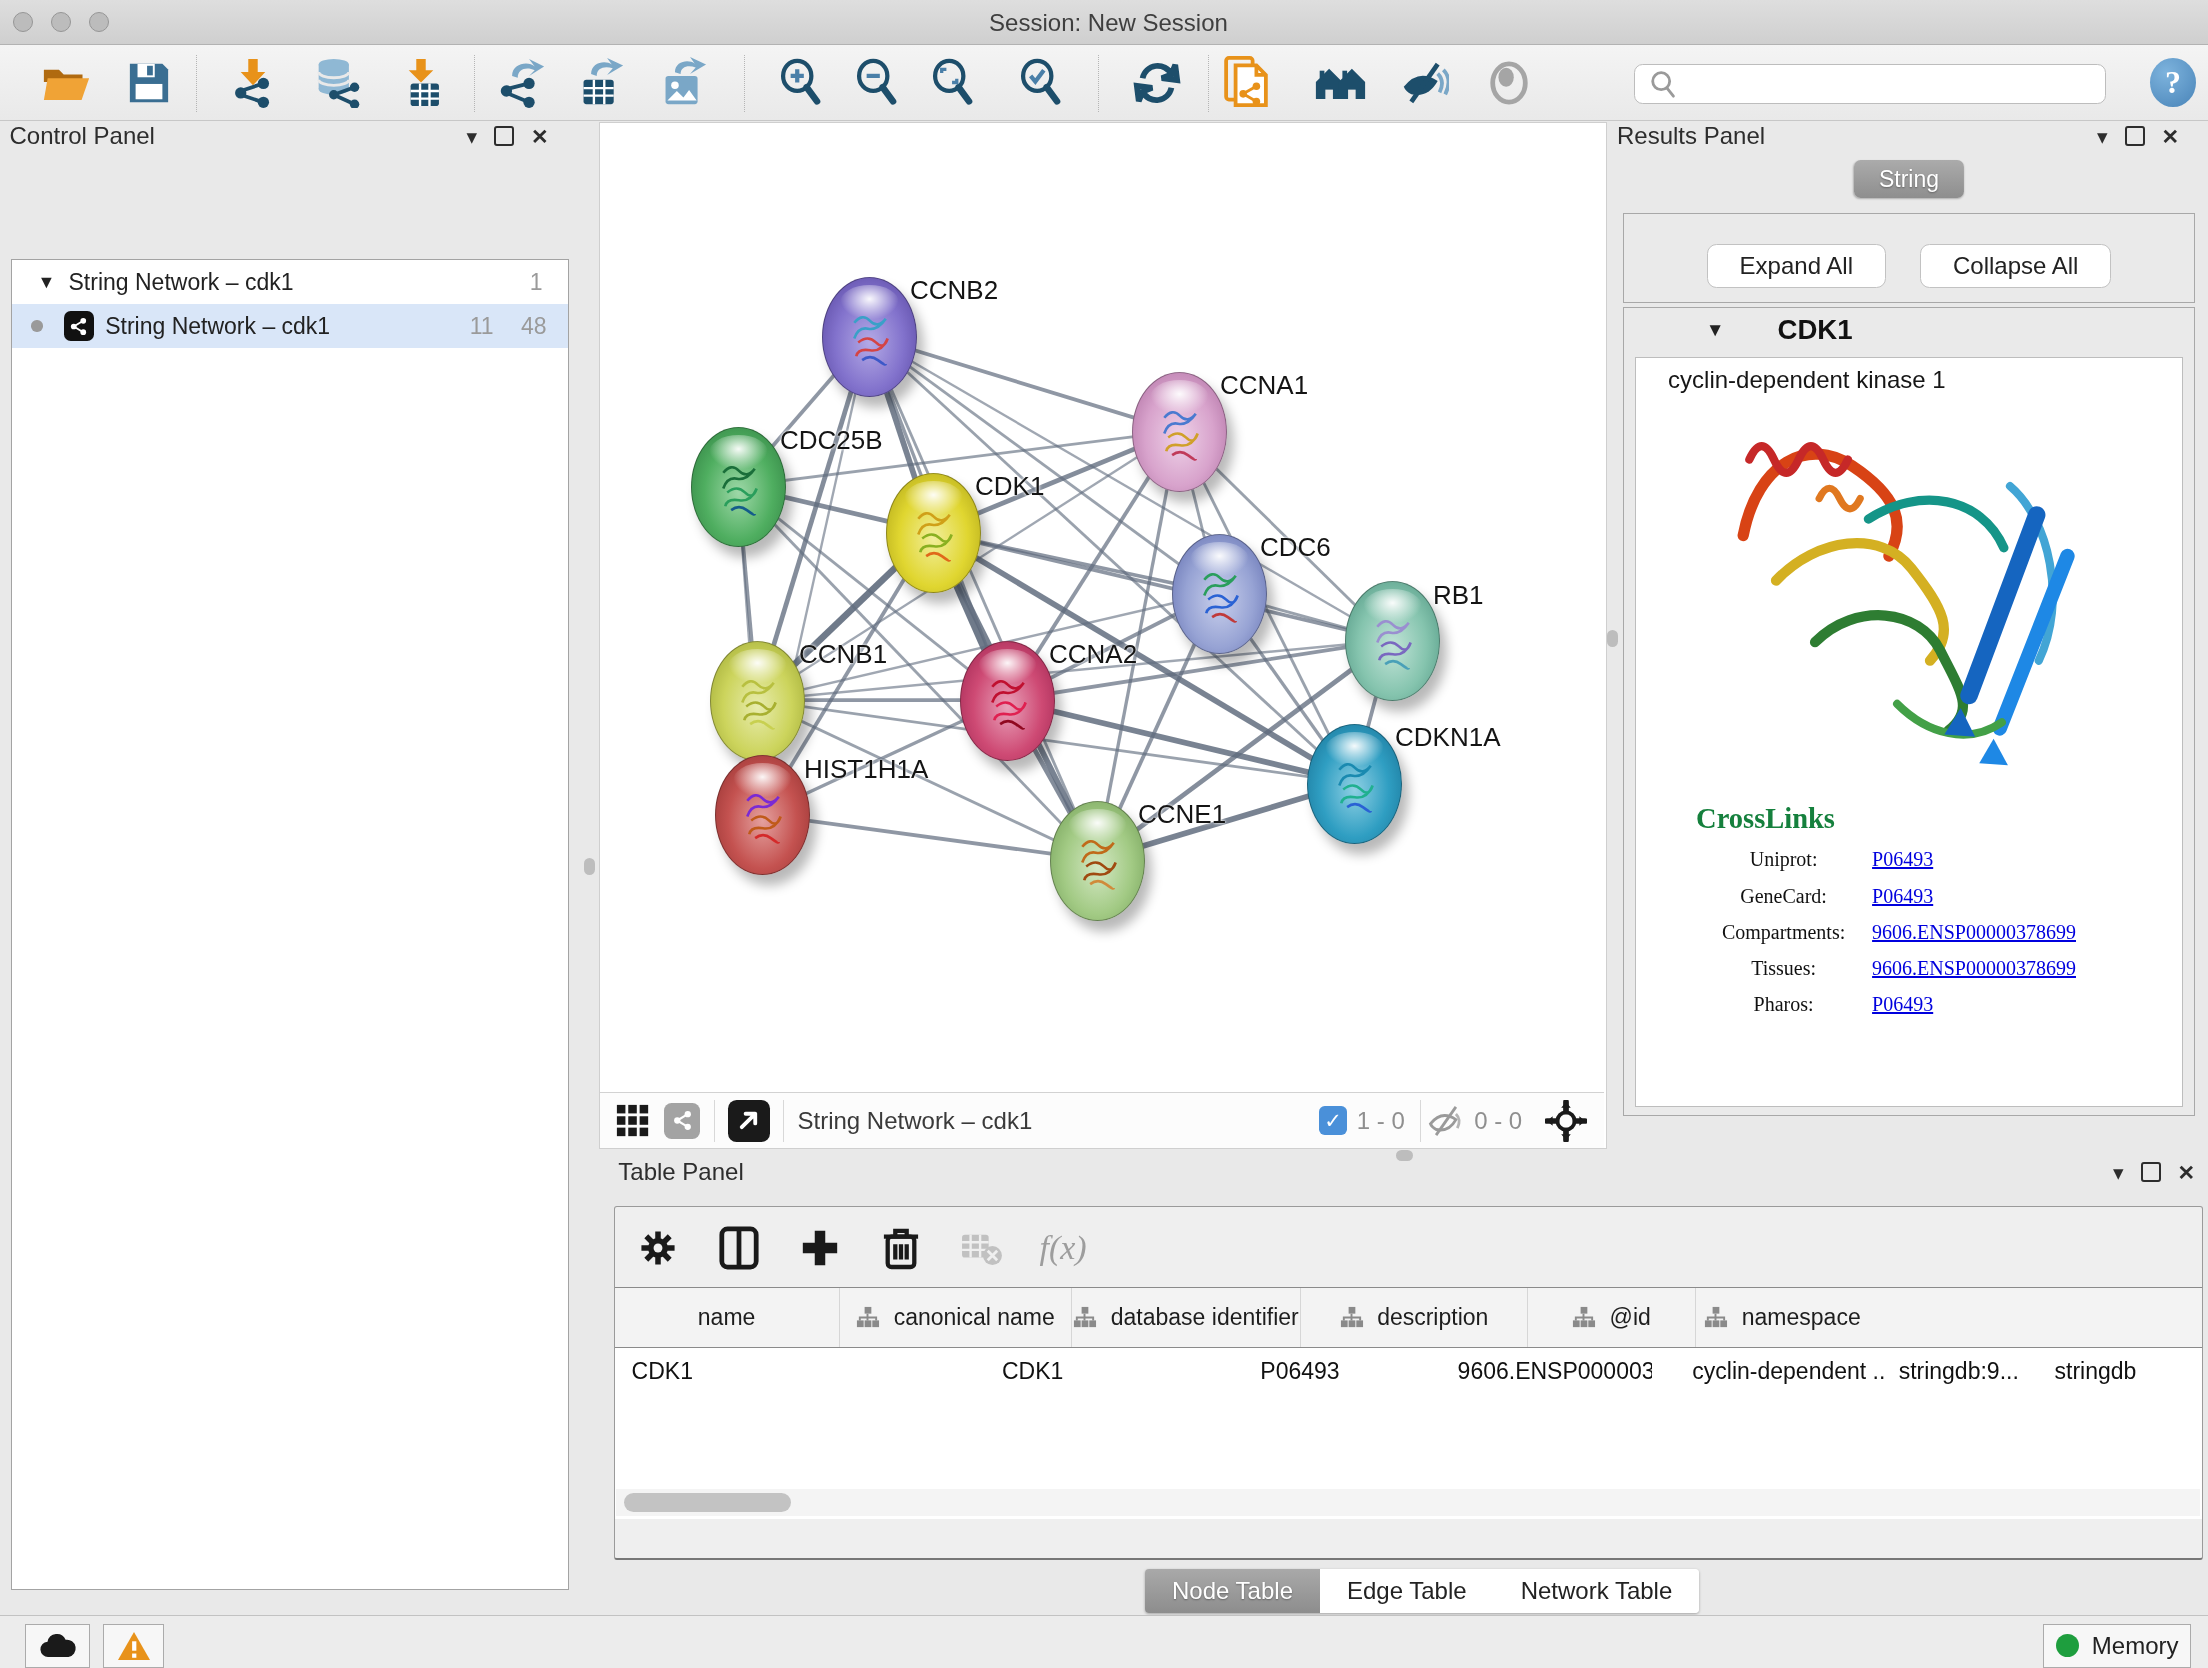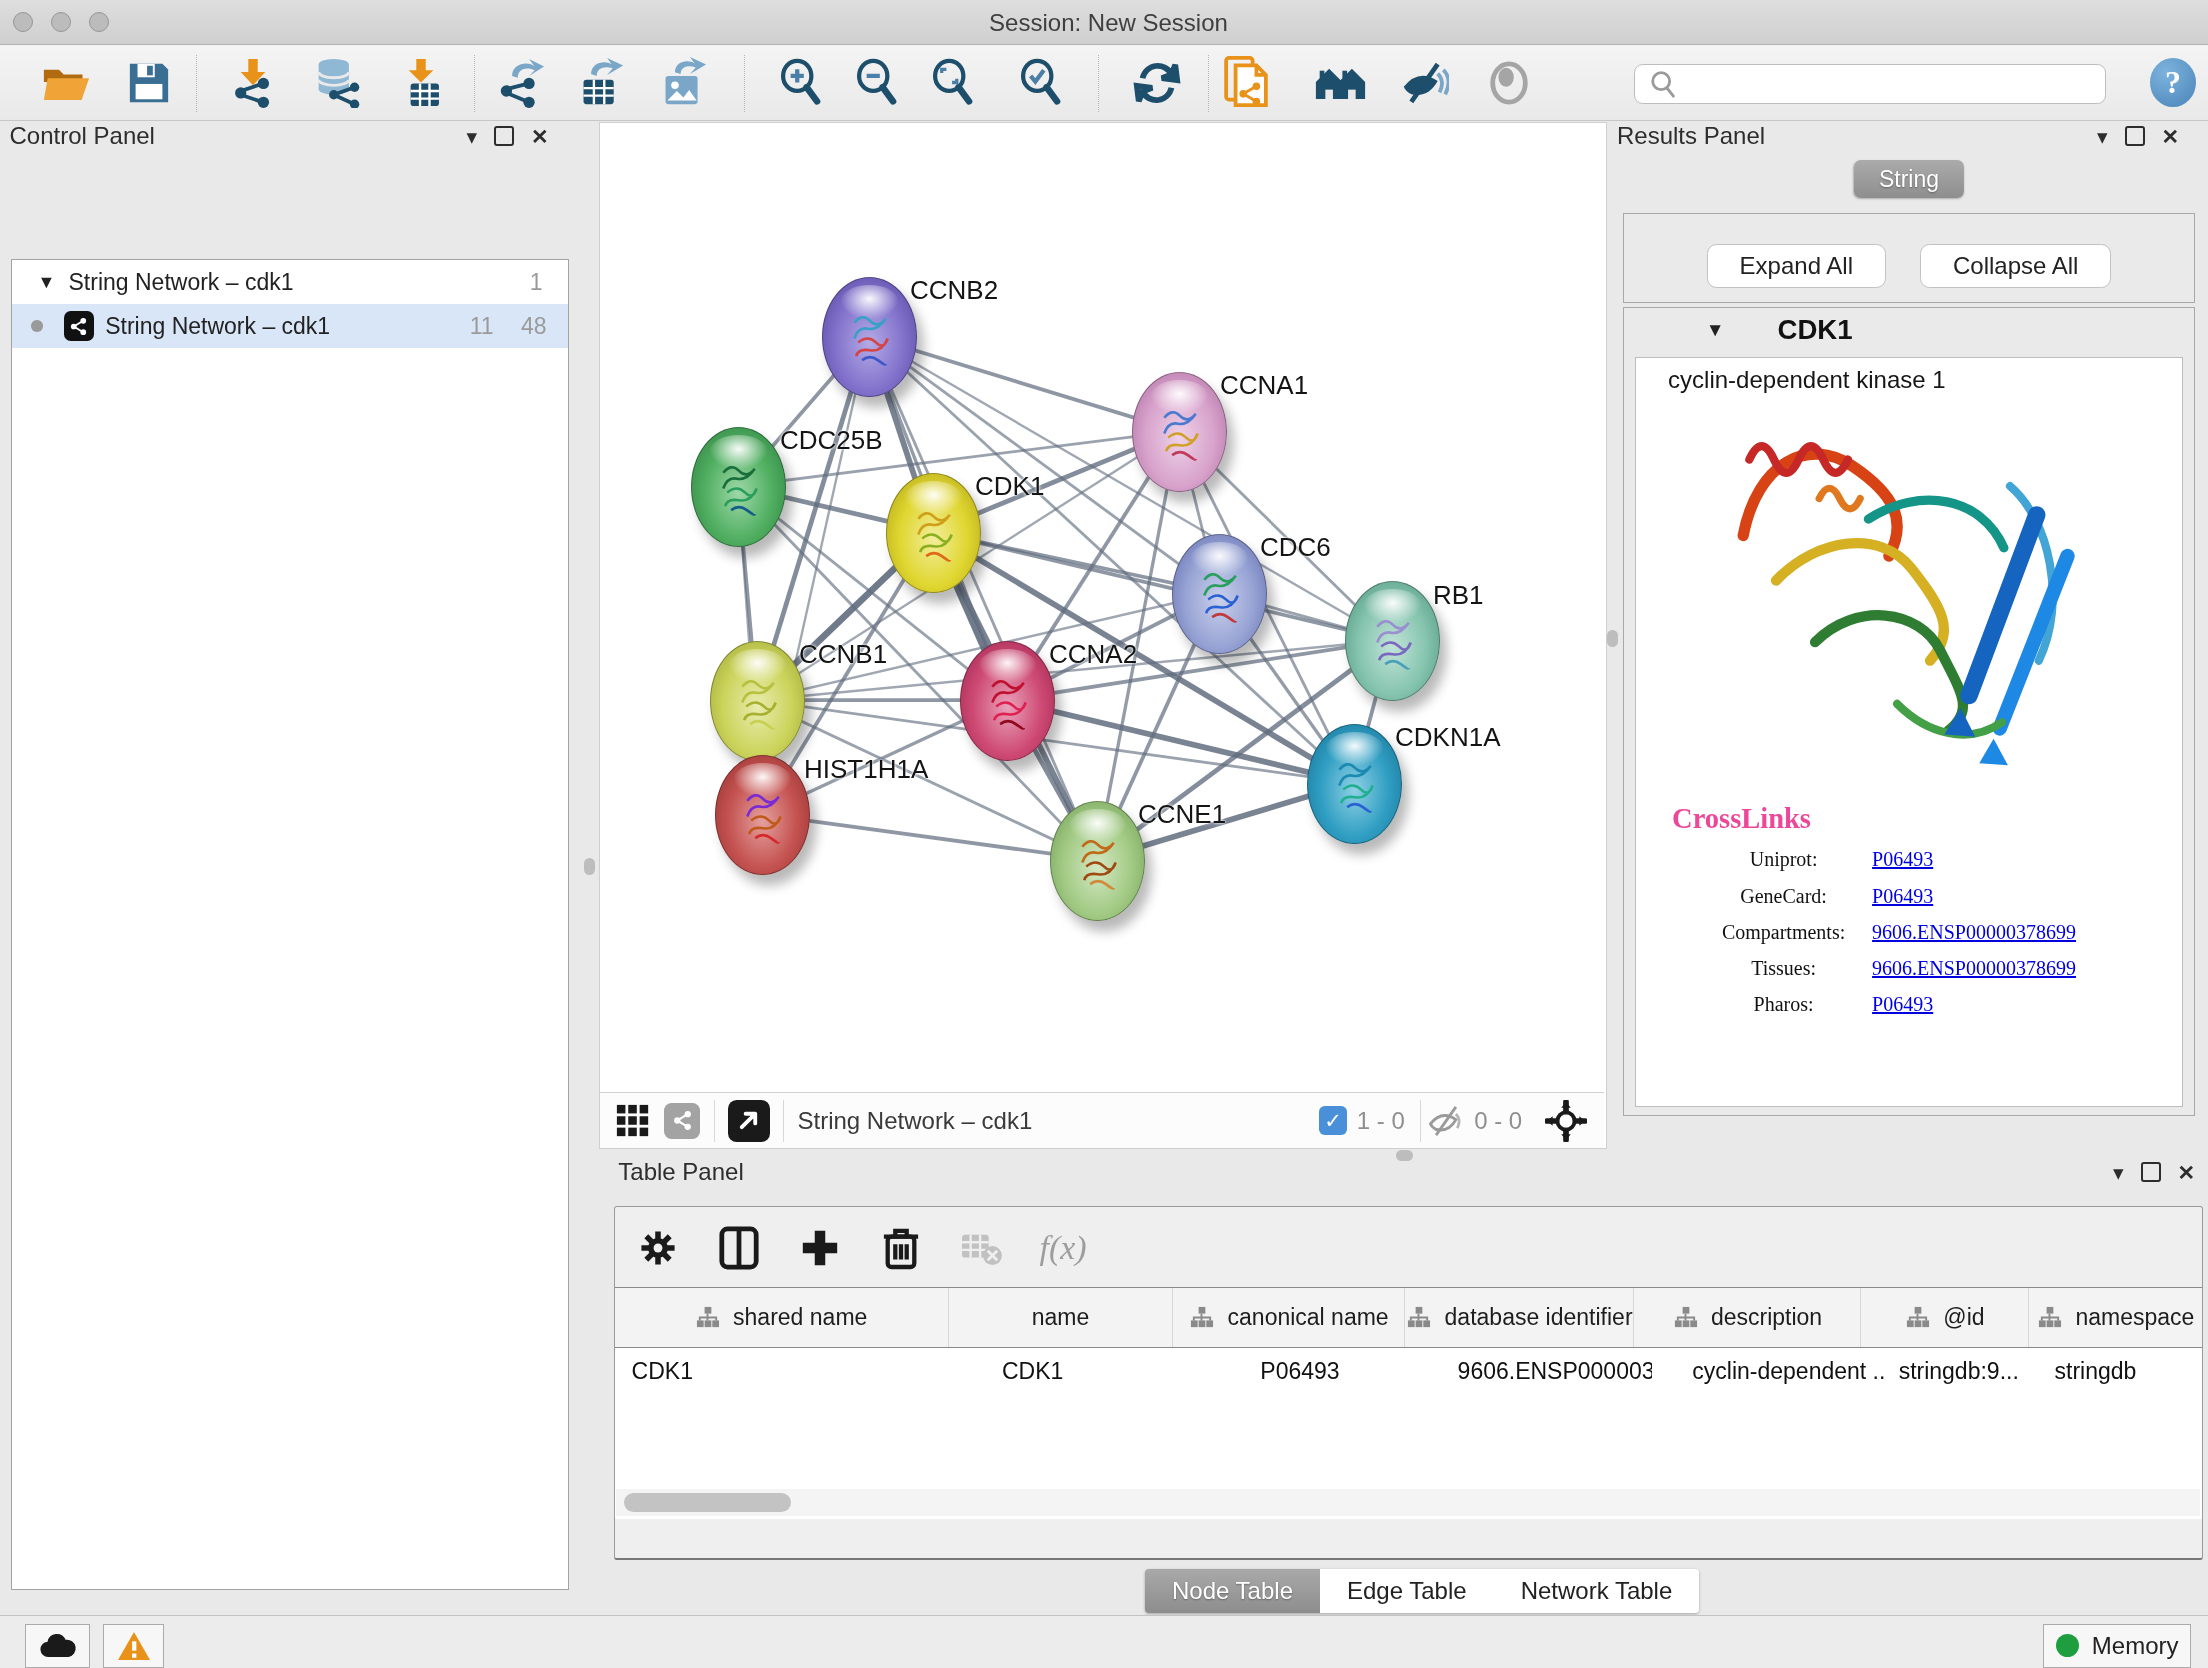--- a/index.html
+++ b/index.html
@@ -74,21 +74,21 @@
   .rp-btn{height:42px;padding:0 32px;background:#fff;border:1.9px solid #c2c2c2;border-radius:9.5px;
     font-size:24px;display:flex;align-items:center;cursor:pointer;margin-top:16px;}
   .rp-box2{position:absolute;left:5.7px;right:5.7px;top:185px;bottom:0;border:1.9px solid #a8a8a8;background:#eaeaea;}
   .cdk-header{height:44px;display:flex;align-items:center;padding-left:82px;gap:53px;}
   .cdk-name{font-size:27.6px;font-weight:bold;color:#111;}
   .rp-white{position:absolute;left:11.4px;right:11.4px;top:49px;bottom:7.6px;background:#fff;
     border:1.9px solid #bdbdbd;overflow:hidden;}
   .rp-desc{position:absolute;left:32px;top:7.6px;font-size:24px;color:#161616;}
   .crosslinks{position:absolute;left:0;top:445px;width:100%;
     font-family:"Liberation Serif","DejaVu Serif",serif;}
-  .cl-head{margin-left:36px;font-size:28.5px;font-weight:bold;color:#ec4899;}
+  .cl-head{margin-left:60px;font-size:28.5px;font-weight:bold;color:#15803d;}
   .cl-row{display:flex;margin:13.3px 0 0 59px;font-size:20px;text-align:center;}
   .cl-label{width:177px;color:#111;}
   .cl-val a{color:#0000de;text-decoration:underline;cursor:pointer;}
   
   .table-panel{position:absolute;left:605px;top:1158px;width:1604px;height:455px;}
   .tp-box{position:absolute;left:8.6px;right:5.7px;top:48px;bottom:53px;border:1.9px solid #9a9a9a;
     border-bottom:2.9px solid #777;background:#efefef;border-radius:2.9px;}
   .tp-toolbar{position:absolute;left:19px;top:9.5px;height:63px;display:flex;align-items:center;gap:32px;}
   .tp-tool{width:49px;height:49px;display:flex;align-items:center;justify-content:center;cursor:pointer;}
   .fx{font-family:"Liberation Serif",serif;font-style:italic;font-size:34px;color:#9d9d9d;}
@@ -655,32 +655,20 @@
             <rect x="2" y="6" width="28" height="24" rx="3" fill="#9d9d9d"></rect>
             <path d="M2 14 h28 M2 22 h28 M11 6 v24 M21 6 v24" stroke="#efefef" stroke-width="2.5"></path>
             <circle cx="34" cy="28" r="10" fill="#9d9d9d"></circle>
               <path d="M29 23 l10 10 M39 23 l-10 10" stroke="#efefef" stroke-width="3"></path>
           </svg>
         </span>
         <span class="tp-tool fx">f(x)</span>
       </div>
       <div class="tbl">
         <div class="tbl-head">
-          <div class="th" style="width:333px">
-            <svg width="25" height="25" viewBox="0 0 26 26">
-                <g fill="#8a8a8a">
-                  <rect x="10" y="2" width="7" height="7"></rect>
-                  <rect x="2" y="16" width="7" height="7"></rect>
-                  <rect x="10" y="16" width="7" height="7"></rect>
-                  <rect x="18" y="16" width="7" height="7"></rect>
-                  <path d="M13 9 v4 M5 16 v-3 h17 v3 M13 13 v3" stroke="#8a8a8a" stroke-width="2" fill="none"></path>
-                </g>
-              </svg>
-            <span>shared name</span>
-          </div>
           <div class="th" style="width:224px">
             <span>name</span>
           </div>
           <div class="th" style="width:231px">
             <svg width="25" height="25" viewBox="0 0 26 26">
                 <g fill="#8a8a8a">
                   <rect x="10" y="2" width="7" height="7"></rect>
                   <rect x="2" y="16" width="7" height="7"></rect>
                   <rect x="10" y="16" width="7" height="7"></rect>
                   <rect x="18" y="16" width="7" height="7"></rect>

